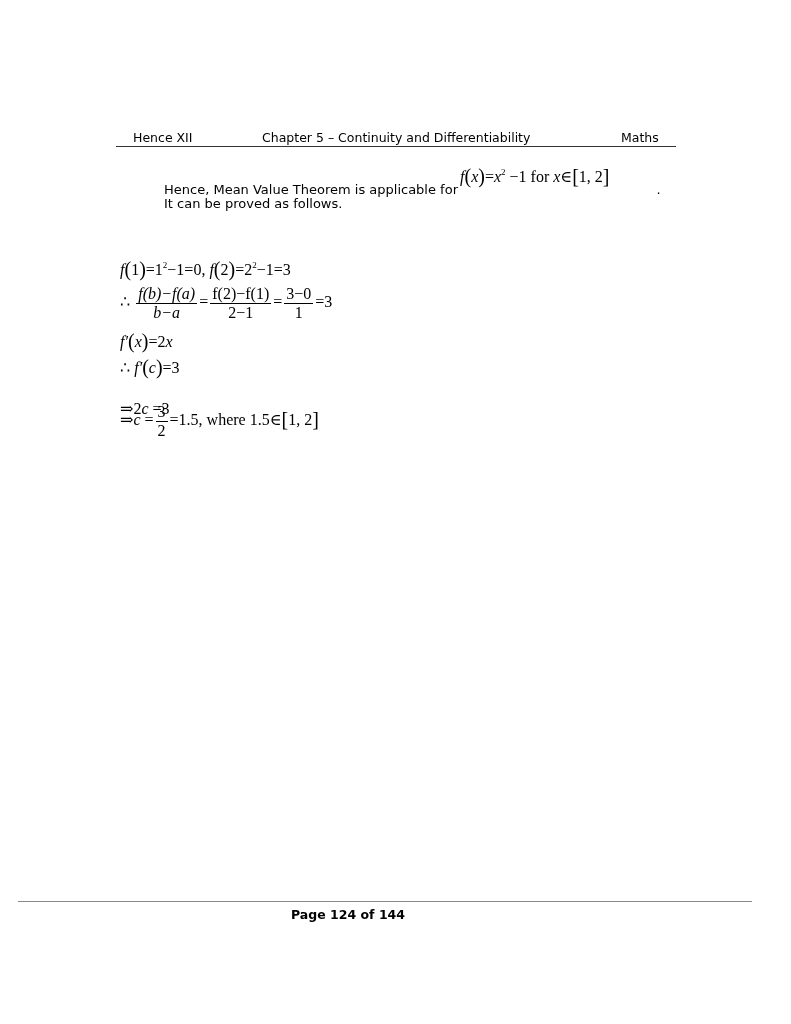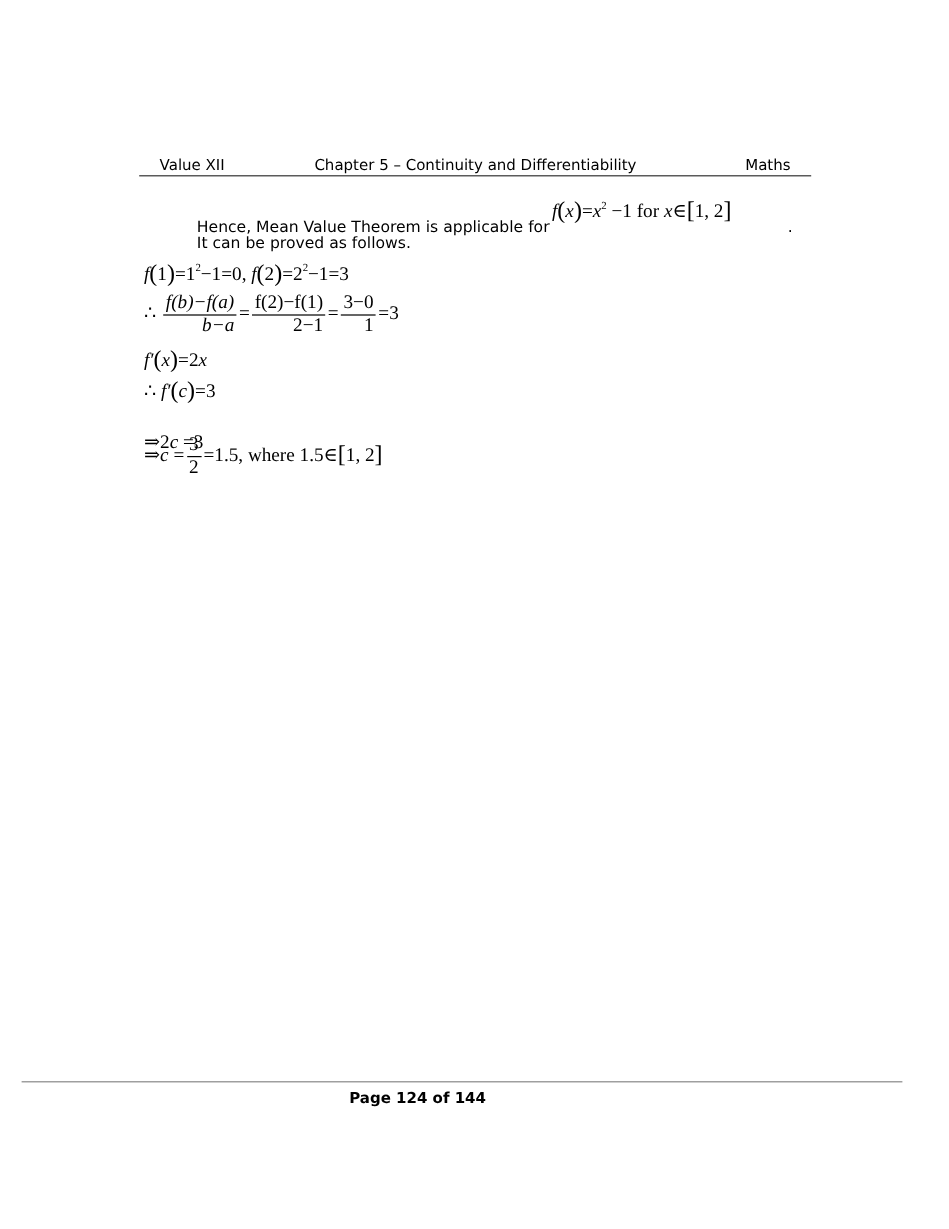--- a/index.html
+++ b/index.html
@@ -7,37 +7,37 @@
     .abs { position: absolute; white-space: nowrap; }
 
     
     .hdr-text { font-family: "DejaVu Sans", sans-serif; font-size: 12.5px; top: 130px; }
     .hdr-rule { position: absolute; left: 116px; top: 146px; width: 560px; height: 0; border-top: 1.5px solid #333; }
 
     
     .body-text { font-family: "DejaVu Sans", sans-serif; font-size: 13px; margin-left: 47px; }
 
     
-    .m { font-family: "Liberation Serif", "DejaVu Serif", serif; font-size: 16px; }
+    .m { font-family: "Liberation Serif", "DejaVu Serif", serif; font-size: 16px; margin-top: 41px; }
     .m i { font-style: italic; }
     .big { font-size: 20px; line-height: 1; vertical-align: -1px; }
-    .frac { display: inline-block; vertical-align: middle; text-align: right; margin: 0 2px; }
+    .frac { display: inline-block; vertical-align: middle; text-align: center; margin: 0 2px; }
     .frac > span { display: block; padding: 0 2px; line-height: 18px; }
     .frac > .num { border-bottom: 1px solid #000; }
     sup { font-size: 9px; vertical-align: 7px; line-height: 0; }
 
     
     .ftr-rule { position: absolute; left: 18px; top: 901px; width: 734px; height: 0; border-top: 1.5px solid #888; }
     .ftr-text { font-family: "DejaVu Sans", sans-serif; font-weight: bold; font-size: 12.5px; top: 907px; left: 0; width: 696px; text-align: center; }
   </style>
 </head>
 <body>
 
 <div>
-  <span class="abs hdr-text" style="left:133px;">Value XII</span>
+  <span class="abs hdr-text" style="left:133px;">Hence XII</span>
   <span class="abs hdr-text" style="left:262px;">Chapter 5 – Continuity and Differentiability</span>
   <span class="abs hdr-text" style="left:621px;">Maths</span>
   <div class="hdr-rule"></div>
 </div>
 
 <div>
 
   <div class="abs" style="left:117px; top:166px;">
     <span class="body-text" style="vertical-align:-6px;">Hence, Mean Value Theorem is applicable for</span><span class="m" style="vertical-align:6px; margin-left:2px;"><i>f</i><span class="big">(</span><i>x</i><span class="big">)</span><span>=</span><i>x</i><sup>2</sup> <span>−1</span> <span>for</span> <i>x</i><span>∈</span><span class="big">[</span><span>1,  2</span><span class="big">]</span></span><span class="body-text" style="vertical-align:-6px;">.</span>
   </div>

